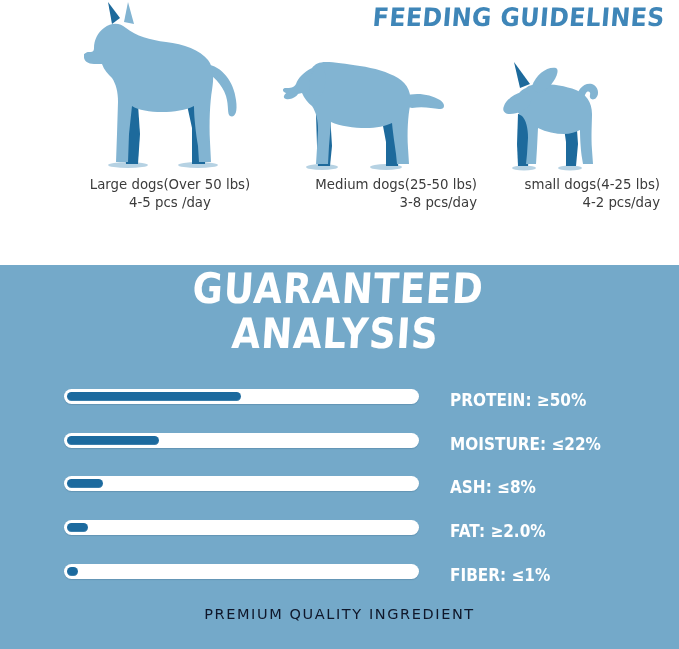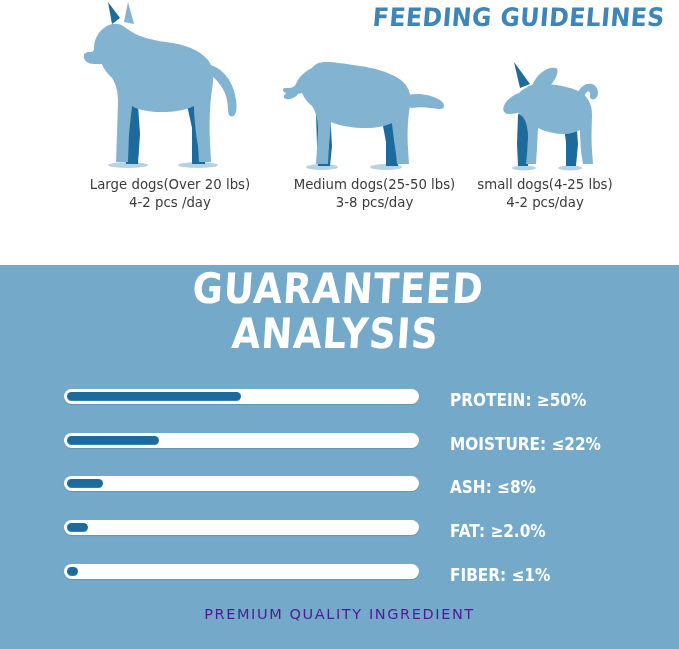--- a/index.html
+++ b/index.html
@@ -57,22 +57,22 @@
     font-size: 13.3px;
     line-height: 18px;
     white-space: nowrap;
   }
 
   #dog-large   { left: 58px;  top: 2px;  width: 215px; height: 172px; }
   #dog-medium  { left: 282px; top: 48px; width: 170px; height: 126px; }
   #dog-small   { left: 492px; top: 58px; width: 120px; height: 116px; }
 
   #caption-large  { left: 45px;  top: 176px; width: 250px; }
-  #caption-medium { left: 272px; top: 176px; width: 205px; }
-  #caption-small  { left: 445px; top: 176px; width: 200px; }
+  #caption-medium { left: 272px; top: 176px; width: 205px; text-align: right; }
+  #caption-small  { left: 460px; top: 176px; width: 200px; text-align: right; }
 
   
   #analysis-panel {
     position: absolute;
     left: 0;
     top: 0;
     width: 679px;
     height: 649px;
     z-index: 1;
   }
@@ -144,21 +144,21 @@
     transform-origin: left center;
     white-space: nowrap;
   }
 
   #tagline {
     position: absolute;
     left: 0;
     top: 606px;
     width: 679px;
     text-align: center;
-    color: #4c1d95;
+    color: #0f172a;
     font-family: "DejaVu Sans", sans-serif;
     font-size: 14.5px;
     letter-spacing: 1.6px;
     z-index: 3;
   }
 </style>
 </head>
 <body>
 
 <div id="analysis-panel">
@@ -232,22 +232,22 @@
                C142,48 126,42 108,40 C92,38 78,34 68,26
                C62,21 54,20 46,26 Z" fill="#82b4d2"></path>
 
       <path d="M54,22 L50,0 L62,16 Z" fill="#1d6a9c"></path>
       <path d="M66,20 L70,0 L76,22 Z" fill="#82b4d2"></path>
 
       <path d="M26,52 C30,50 38,50 42,52 L42,58 C36,60 28,58 26,55 Z" fill="#82b4d2"></path>
     </svg>
   </div>
   <div class="dog-caption" id="caption-large">
-    <div>Large dogs(Over 20 lbs)</div>
-    <div>4-2 pcs /day</div>
+    <div>Large dogs(Over 50 lbs)</div>
+    <div>4-5 pcs /day</div>
   </div>
 
   <div class="dog-figure" id="dog-medium">
     <svg class="dog-art" width="170" height="126" viewBox="0 0 170 126">
       <ellipse cx="40" cy="119" rx="16" ry="3" fill="#9dc3da" opacity="0.75"></ellipse>
       <ellipse cx="104" cy="119" rx="16" ry="3" fill="#9dc3da" opacity="0.75"></ellipse>
 
       <path d="M34,66 L48,66 L50,98 L48,118 L36,118 L35,98 Z" fill="#1d6a9c"></path>
       <path d="M98,62 L114,64 L118,96 L116,118 L104,118 L104,94 Z" fill="#1d6a9c"></path>
 

